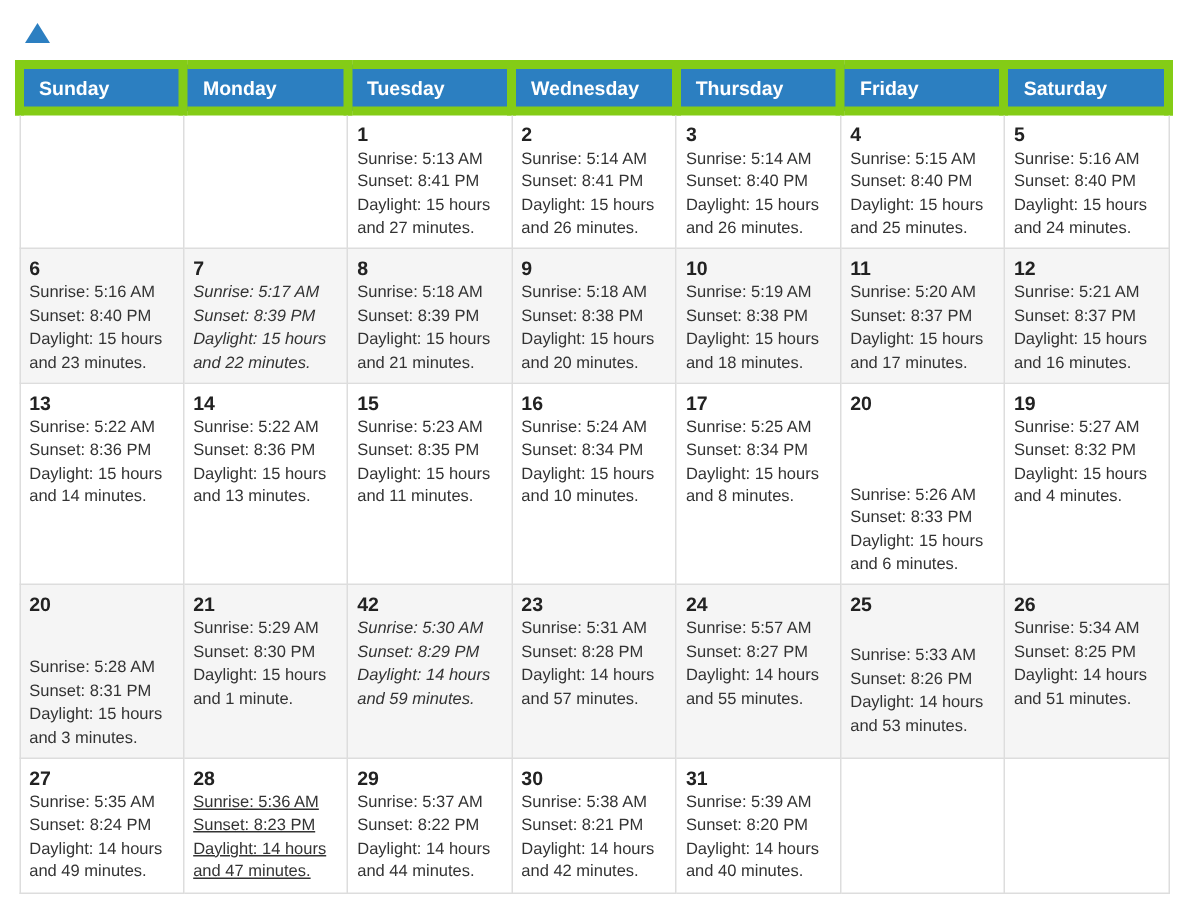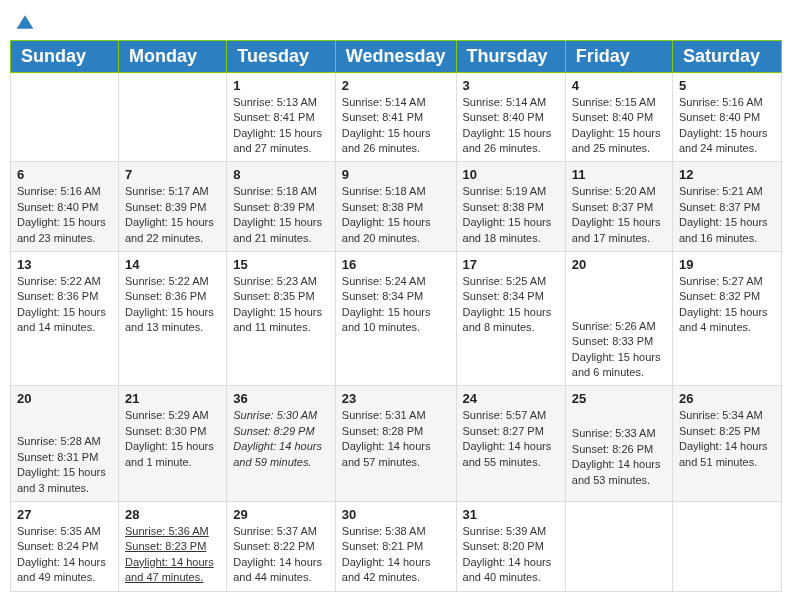--- a/index.html
+++ b/index.html
@@ -52,23 +52,23 @@
     .calendar {
       width: 100%;
       border-collapse: collapse;
       border: 1px solid #ccc;
     }
     .calendar th {
       background-color: #2c7fc1;
       color: #fff;
       text-align: left;
       padding: 5px 10px;
-      font-size: 18px;
-      font-weight: bold;
-      border: 1px solid #84cc16;
+      font-size: 13px;
+      font-weight: bold;
+      border: 6px solid #84cc16;
     }
     .calendar td {
       vertical-align: top;
       padding: 5px 6px;
       border: 1px solid #ddd;
       width: 110px;
       min-height: 80px;
       background: #fff;
     }
     .calendar tr:nth-child(even) td {
@@ -158,21 +158,21 @@
       </tr>
       <tr>
         <td>
           <div class="day-number">6</div>
           <div class="day-info" style="white-space: pre-line;">Sunrise: 5:16 AM
 Sunset: 8:40 PM
 Daylight: 15 hours and 23 minutes.</div>
         </td>
         <td>
           <div class="day-number">7</div>
-          <div class="day-info" style="white-space: pre-line;">Sunrise: 5:17 AM
+          <div class="day-info" style="white-space: pre-line; font-style: italic;">Sunrise: 5:17 AM
 Sunset: 8:39 PM
 Daylight: 15 hours and 22 minutes.</div>
         </td>
         <td>
           <div class="day-number">8</div>
           <div class="day-info" style="white-space: pre-line;">Sunrise: 5:18 AM
 Sunset: 8:39 PM
 Daylight: 15 hours and 21 minutes.</div>
         </td>
         <td>
@@ -251,21 +251,21 @@
 Sunset: 8:31 PM
 Daylight: 15 hours and 3 minutes.</div>
         </td>
         <td>
           <div class="day-number">21</div>
           <div class="day-info" style="white-space: pre-line;">Sunrise: 5:29 AM
 Sunset: 8:30 PM
 Daylight: 15 hours and 1 minute.</div>
         </td>
         <td>
-          <div class="day-number">36</div>
+          <div class="day-number">42</div>
           <div class="day-info" style="white-space: pre-line; font-style: italic;">Sunrise: 5:30 AM
 Sunset: 8:29 PM
 Daylight: 14 hours and 59 minutes.</div>
         </td>
         <td>
           <div class="day-number">23</div>
           <div class="day-info" style="white-space: pre-line;">Sunrise: 5:31 AM
 Sunset: 8:28 PM
 Daylight: 14 hours and 57 minutes.</div>
         </td>

